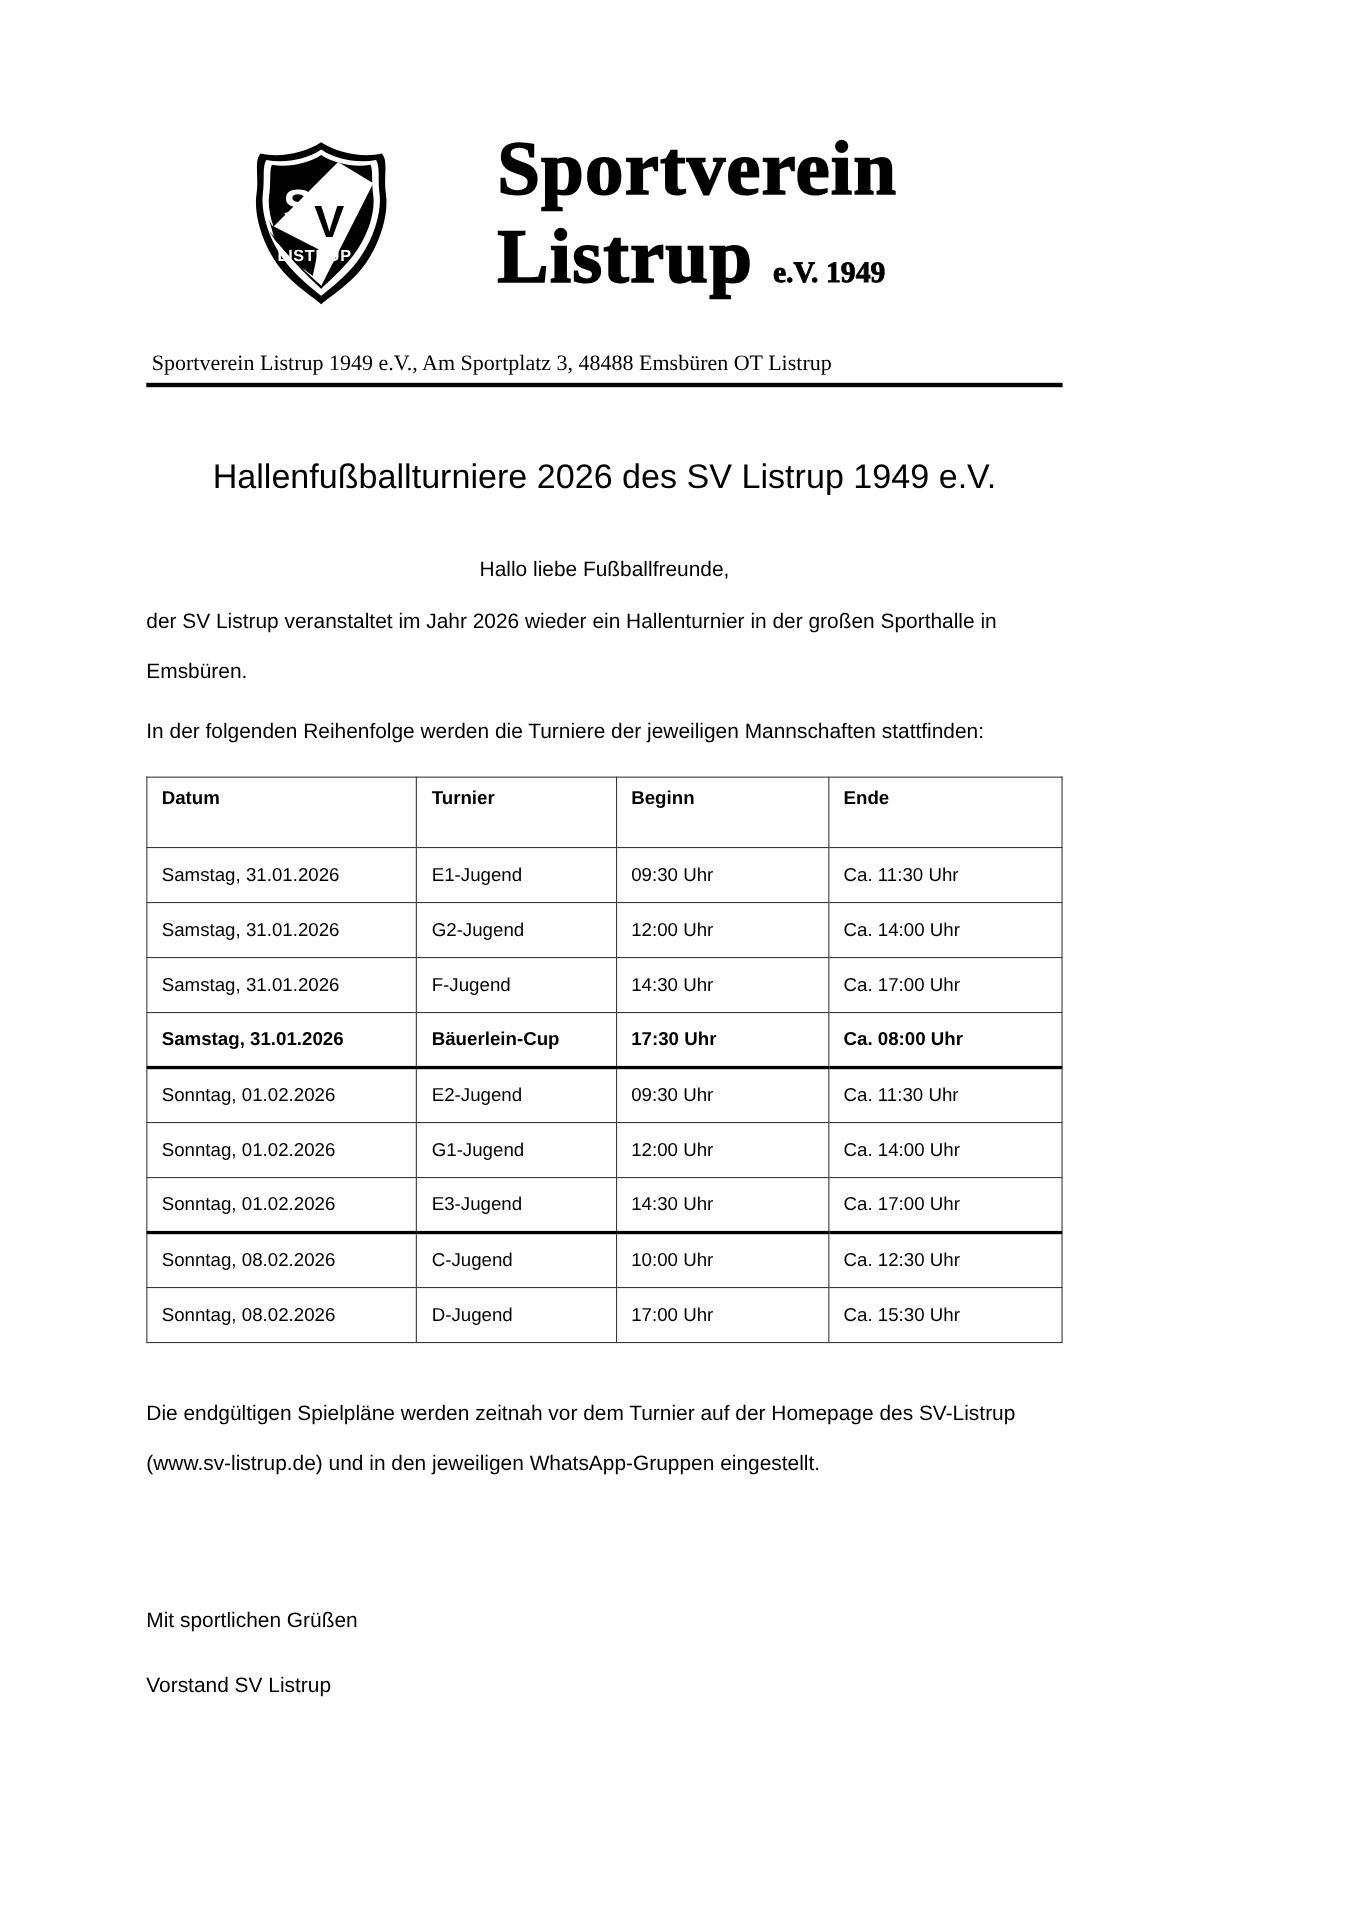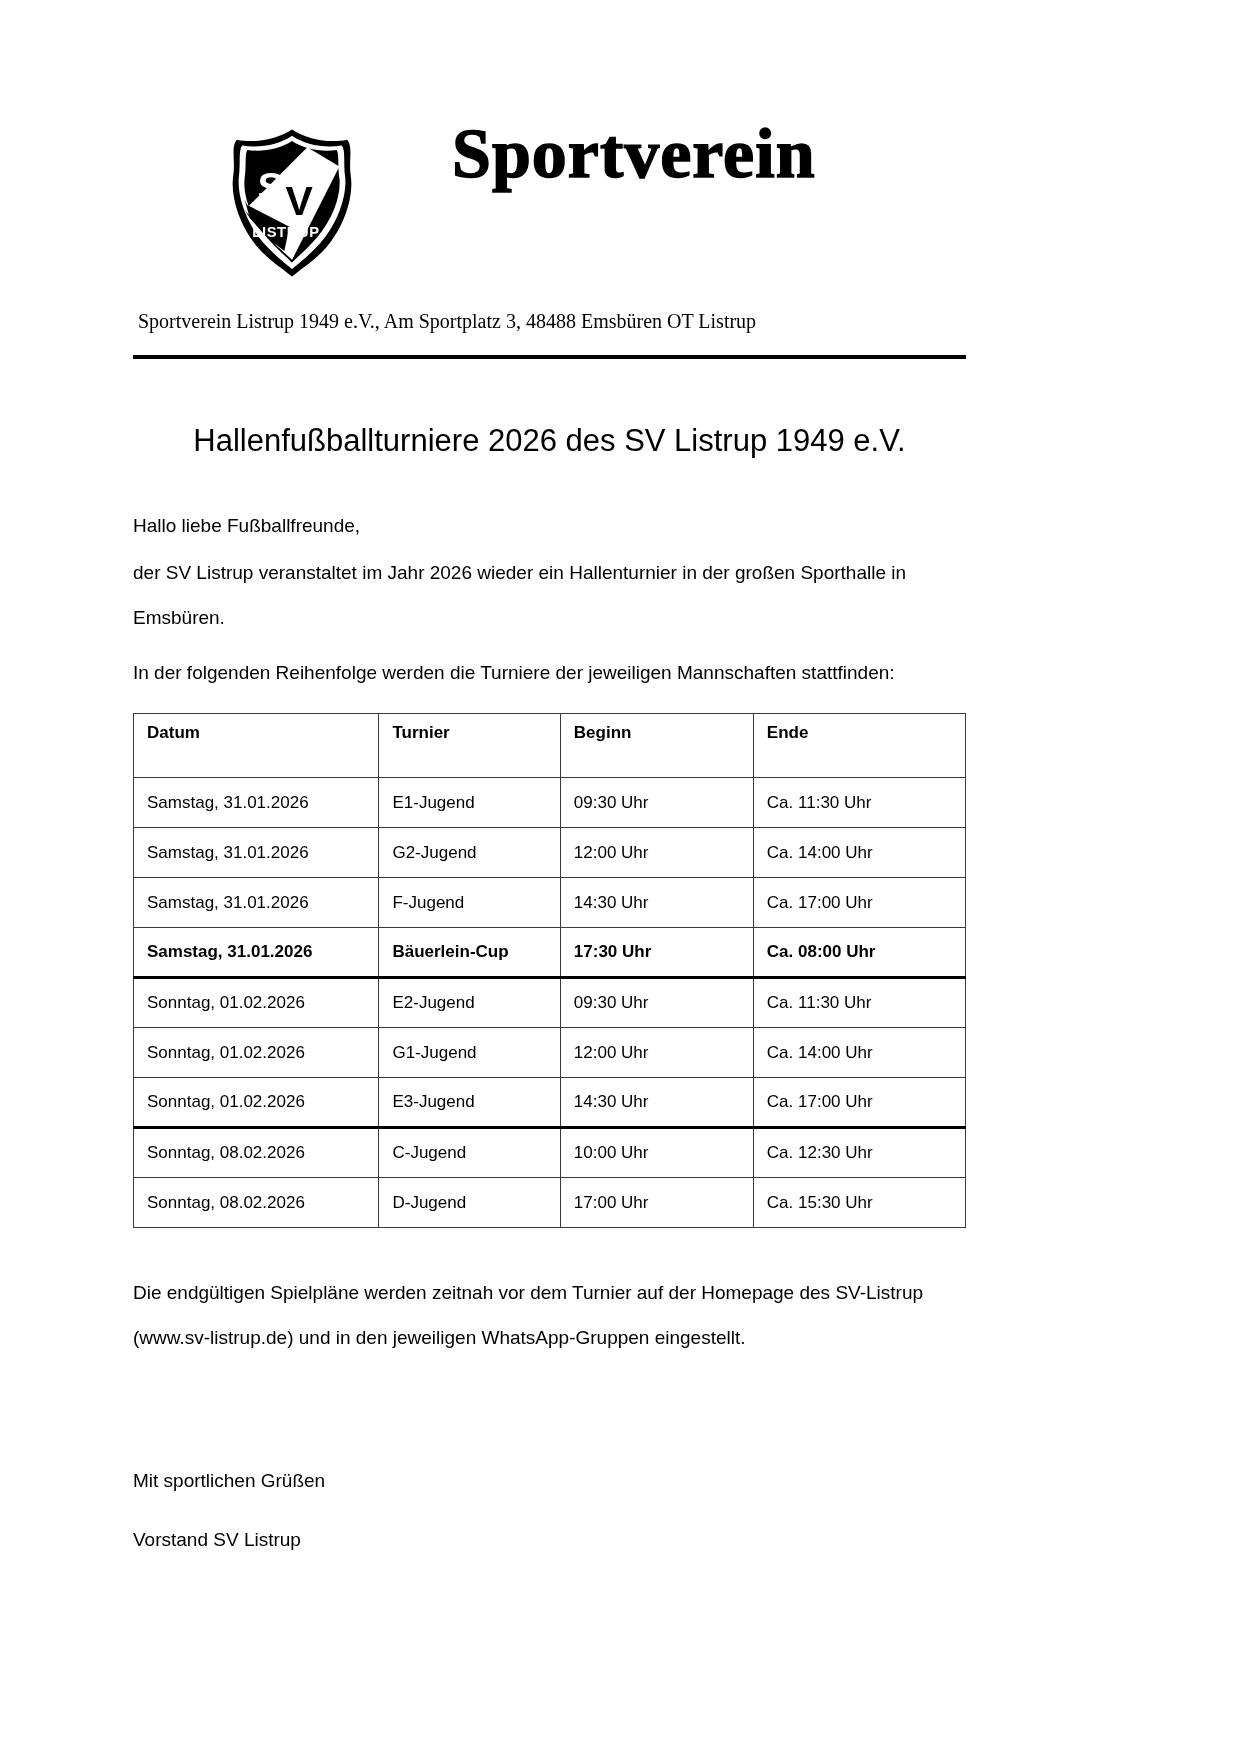--- a/index.html
+++ b/index.html
@@ -18,31 +18,31 @@
     font-size:70px; line-height:80px; letter-spacing:1px; white-space:nowrap;
     -webkit-text-stroke:1.5px #000;
   }
   .club-suffix {
     font-size:27px; letter-spacing:0; margin-left:18px;
     -webkit-text-stroke:0.8px #000;
   }
   
   .address {
     margin-top:32px; font-family:"Liberation Serif", serif;
-    font-size:20px; padding-left:5px; padding-bottom:22px;
+    font-size:20px; padding-left:5px; padding-bottom:6px;
     border-bottom:4px solid #000;
   }
   
   .doc-title {
     margin-top:64px; text-align:center;
     font-size:31px; font-weight:normal; letter-spacing:0;
   }
   
   .body-text { font-size:19px; line-height:45px; }
-  .p-greeting   { margin-top:44px; }
+  .p-greeting   { margin-top:44px;text-align:center; }
   .p-announce   { margin-top:2px; }
   .p-schedule   { margin-top:10px; }
   
   table.schedule {
     width:100%; margin-top:18px;
     border-collapse:collapse; table-layout:fixed;
   }
   table.schedule col.c1 { width:29.5%; }
   table.schedule col.c2 { width:21.8%; }
   table.schedule col.c3 { width:23.2%; }
@@ -83,20 +83,21 @@
       <polygon points="13,64 38,92 50,103 50,105 45,100 31,86 17,70" fill="#000"></polygon>
       <polygon points="14,66 86,31 87,39 85,52 20,83" fill="#000" opacity="0"></polygon>
       <polygon points="15,60 48,77 44,96 31,86 17,70 13,56" fill="#000"></polygon>
       <text x="23" y="57" font-family="Liberation Sans, sans-serif" font-size="32" font-weight="bold" fill="#fff">S</text>
       <text x="45" y="68" font-family="Liberation Sans, sans-serif" font-size="32" font-weight="bold" fill="#000">V</text>
       <text x="19" y="85" font-family="Liberation Sans, sans-serif" font-size="11.5" font-weight="bold" fill="#fff" letter-spacing="0.5">LISTRUP</text>
     </svg>
 
     <div class="club-name">
       <div>Sportverein</div>
+      <div><span>Listrup</span><span class="club-suffix">e.V. 1949</span></div>
     </div>
   </div>
 
   <div class="address">Sportverein Listrup 1949 e.V., Am Sportplatz 3, 48488 Emsbüren OT Listrup</div>
 
   <h1 class="doc-title">Hallenfußballturniere 2026 des SV Listrup 1949 e.V.</h1>
 
   <p class="body-text p-greeting">Hallo liebe Fußballfreunde,</p>
   <p class="body-text p-announce">der SV Listrup veranstaltet im Jahr 2026 wieder ein Hallenturnier in der großen Sporthalle in Emsbüren.</p>
   <p class="body-text p-schedule">In der folgenden Reihenfolge werden die Turniere der jeweiligen Mannschaften stattfinden:</p>

